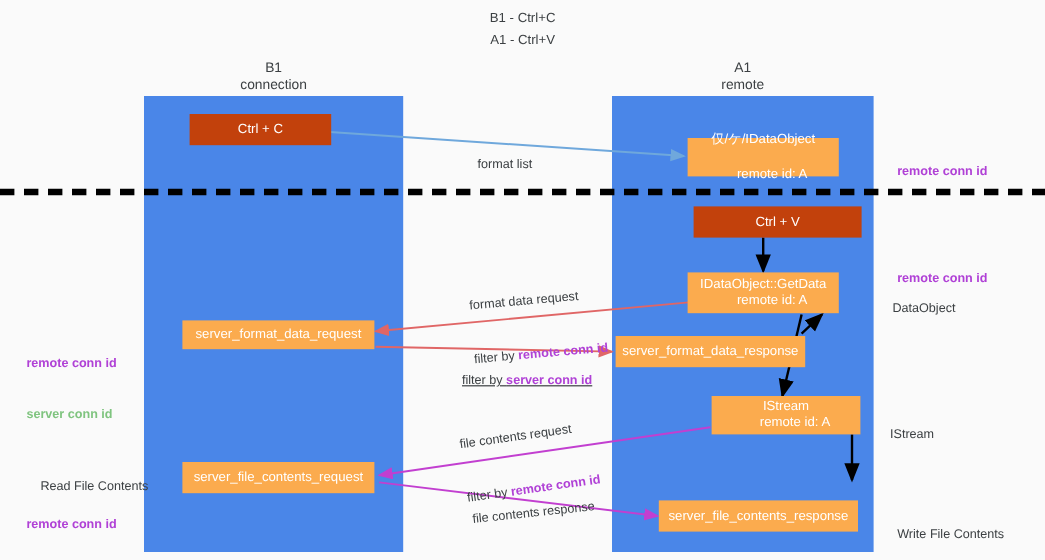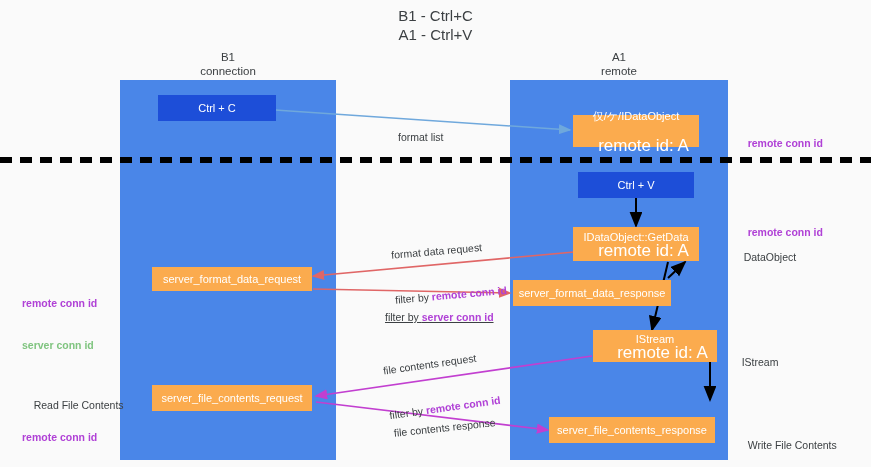--- a/index.html
+++ b/index.html
@@ -20,21 +20,21 @@
     width: 871px;
     height: 467px;
   }
 
   
   .title {
     position: absolute;
     left: 0; top: 6px;
     width: 871px;
     text-align: center;
-    font-size: 15px;
+    font-size: 11px;
     color: #3c4043;
     line-height: 19px;
     white-space: pre;
   }
 
   
   .col-head {
     position: absolute;
     text-align: center;
     font-size: 11.5px;
@@ -57,23 +57,23 @@
     flex-direction: column;
     align-items: center;
     justify-content: center;
     color: #ffffff;
     font-size: 11px;
     line-height: 13px;
     text-align: center;
     white-space: pre;
     z-index: 6;
   }
-  .box.green { background: #1d4ed8; }
+  .box.green { background: #c2410c; }
   .box.orange { background: #fbab4e; }
-  .box .l2 { font-size: 17px; padding-left: 15px; }
+  .box .l2 { font-size: 11px; padding-left: 15px; }
 
   
   .dashed-sep {
     position: absolute;
     left: 0;
     top: 157px;
     width: 871px;
     height: 6px;
     z-index: 9;
   }
@@ -169,21 +169,21 @@
 
   <div class="box green" style="left:158px; top:95px; width:118px; height:26px;">
     <span>Ctrl + C</span>
   </div>
 
   <div class="box orange" style="left:573px; top:115px; width:126px; height:32px;gap:16px;">
     <span>仅/ケ/IDataObject</span>
     <span class="l2">remote id: A</span>
   </div>
 
-  <div class="box green" style="left:578px; top:172px; width:116px; height:26px;">
+  <div class="box green" style="left:578px; top:172px; width:140px; height:26px;">
     <span>Ctrl + V</span>
   </div>
 
   <div class="box orange" style="left:573px; top:227px; width:126px; height:34px;">
     <span>IDataObject::GetData</span>
     <span class="l2">remote id: A</span>
   </div>
 
   <div class="box orange" style="left:152px; top:267px; width:160px; height:24px;">
     <span>server_format_data_request</span>

